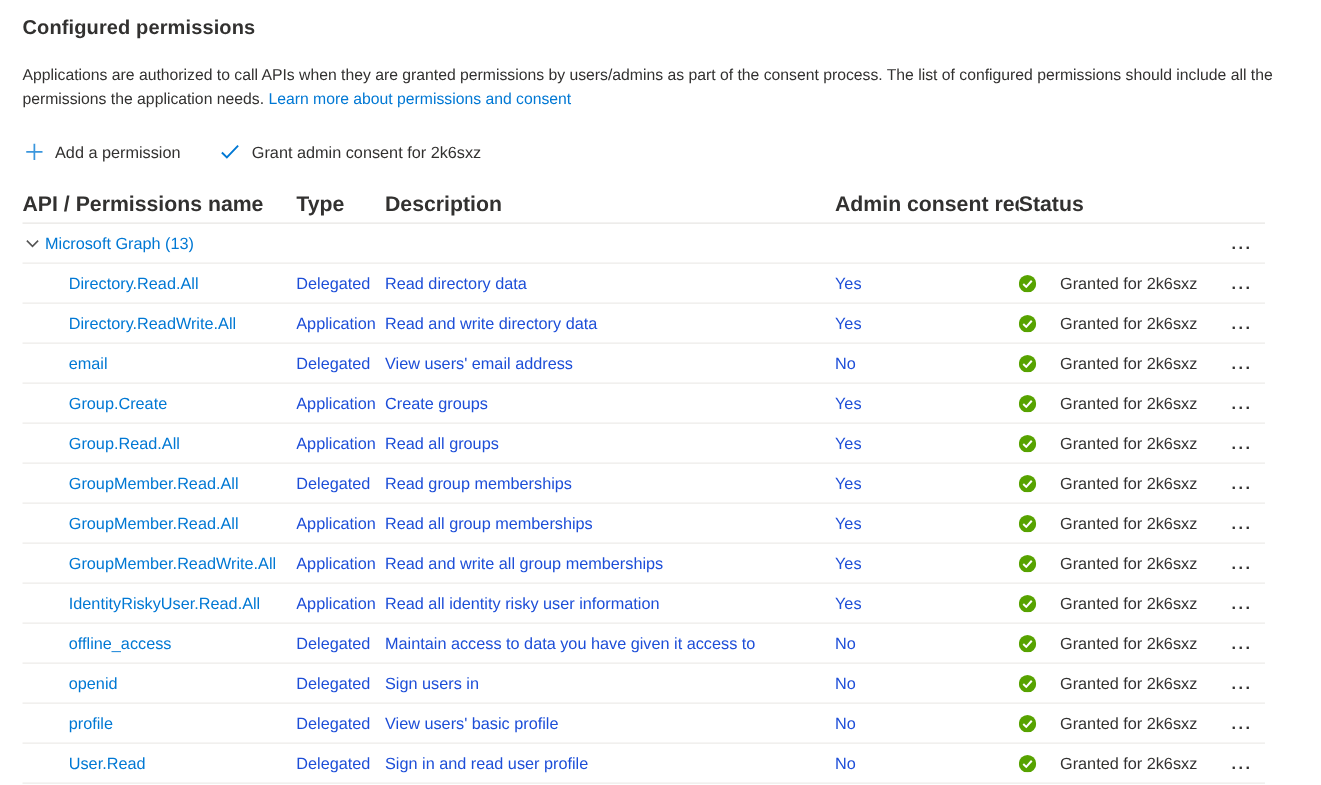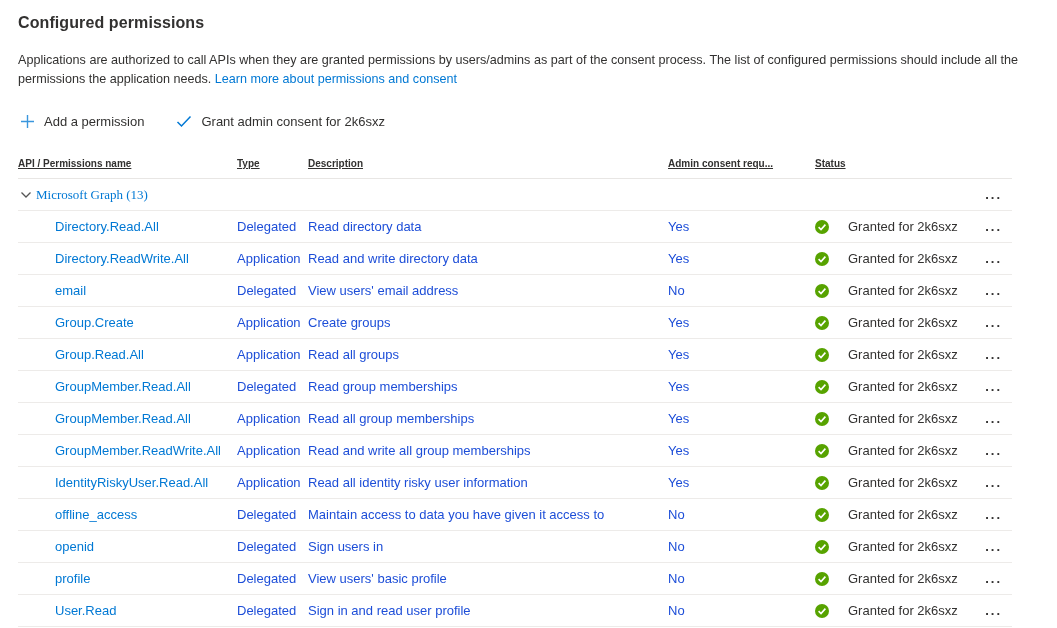--- a/index.html
+++ b/index.html
@@ -57,43 +57,41 @@
 
   .grid-row {
     display: grid;
     grid-template-columns: 219px 71px 360px 147px 1fr 40px;
     align-items: center;
   }
 
   .header-row {
     height: 30px;
     border-bottom: 1px solid #e8e6e4;
-    font-size: 10px;
+    font-size: 17px;
     font-weight: 700;
     color: #323130;
-    text-decoration: underline;
   }
   .header-row .cell { white-space: nowrap; overflow: hidden; }
 
   .body-row {
     height: 32px;
     border-bottom: 1px solid #edebe9;
     font-size: 13px;
   }
 
   .cell { white-space: nowrap; overflow: hidden; text-overflow: clip; }
 
   .group-row .cell-name {
     display: flex;
     align-items: center;
     gap: 4px;
     padding-left: 2px;
     color: #0078d4;
     cursor: pointer;
-    font-family: Liberation Serif, serif;
   }
   .group-row .group-label { color: #0078d4; font-size: 13px; }
 
   .cell-name { padding-left: 0; }
   .perm-link {
     margin-left: 37px;
     color: #0078d4;
     text-decoration: none;
     cursor: pointer;
     font-size: 13px;

